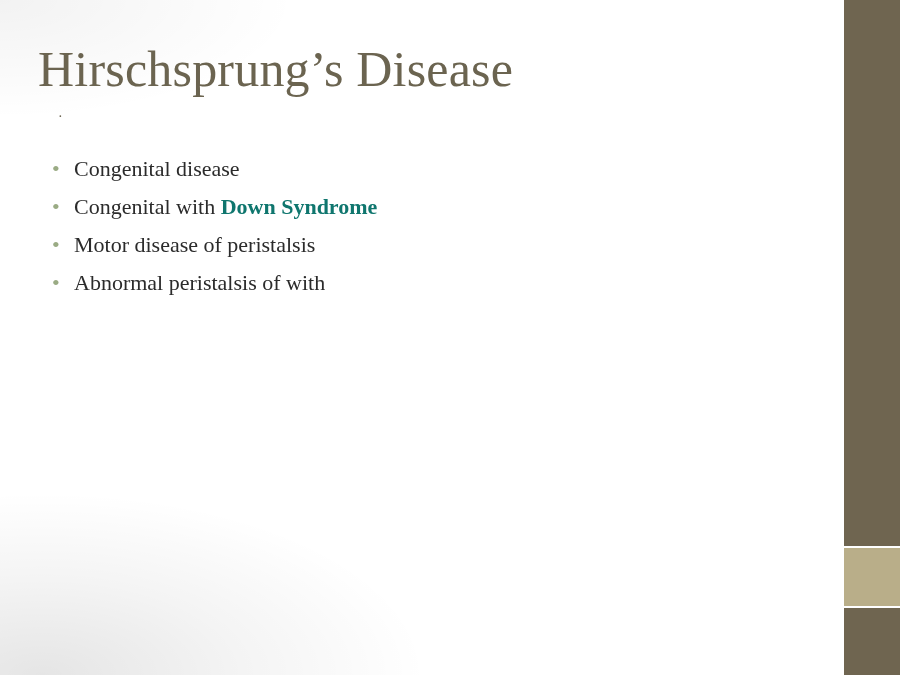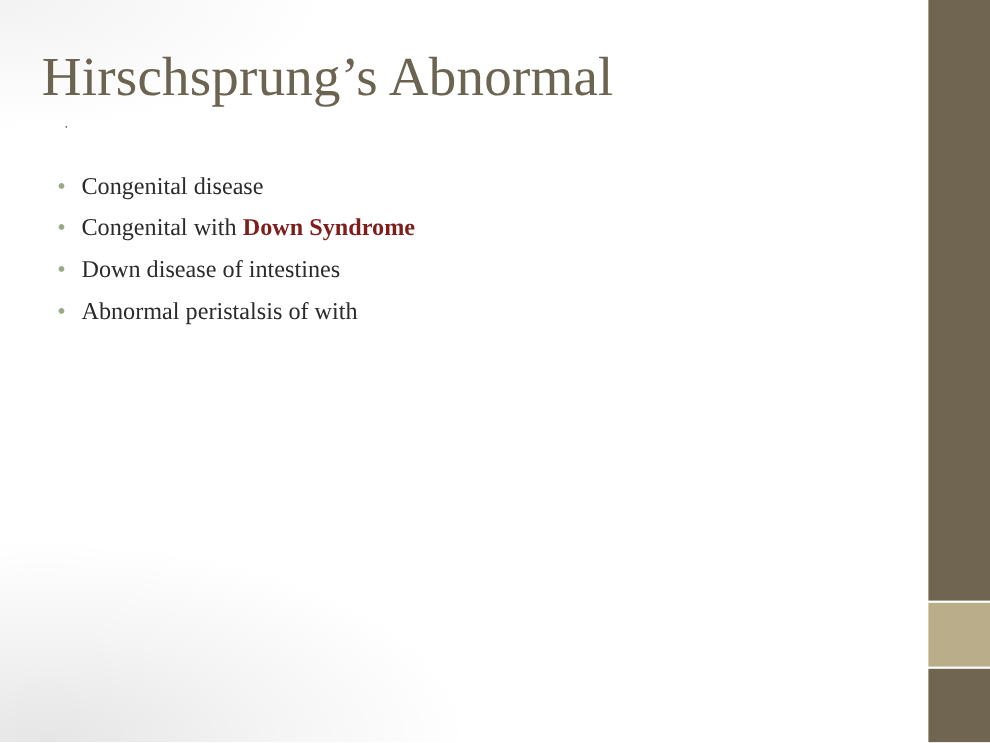--- a/index.html
+++ b/index.html
@@ -98,56 +98,56 @@
     padding-left: 4px;
     box-sizing: border-box;
   }
   .bullet-text {
     font-size: 22px;
     line-height: 1.28;
     color: #2b2b2b;
     font-family: "Liberation Serif", serif;
   }
   .emphasis {
-    color: #7f1d1d;
+    color: #0f766e;
     font-weight: bold;
   }
 </style>
 </head>
 <body>
 
 <div class="slide">
 
   <div class="slide-bg-shade-top"></div>
   <div class="slide-bg-shade"></div>
 
   <div class="side-bars">
     <div class="bar bar-top"></div>
     <div class="bar bar-mid"></div>
     <div class="bar bar-bottom"></div>
   </div>
 
-  <div class="title">Hirschsprung’s Abnormal</div>
+  <div class="title">Hirschsprung’s Disease</div>
   <div class="title-dot">·</div>
 
   <div class="bullets">
 
     <div class="bullet-row">
       <span class="bullet-mark">•</span>
       <span class="bullet-text"><span>Congenital disease</span><span class="emphasis"></span></span>
     </div>
 
     <div class="bullet-row">
       <span class="bullet-mark">•</span>
       <span class="bullet-text"><span>Congenital with </span><span class="emphasis">Down Syndrome</span></span>
     </div>
 
     <div class="bullet-row">
       <span class="bullet-mark">•</span>
-      <span class="bullet-text"><span>Down disease of intestines</span><span class="emphasis"></span></span>
+      <span class="bullet-text"><span>Motor disease of peristalsis</span><span class="emphasis"></span></span>
     </div>
 
     <div class="bullet-row">
       <span class="bullet-mark">•</span>
       <span class="bullet-text"><span>Abnormal peristalsis of with</span><span class="emphasis"></span></span>
     </div>
 
   </div>
 </div>
 

